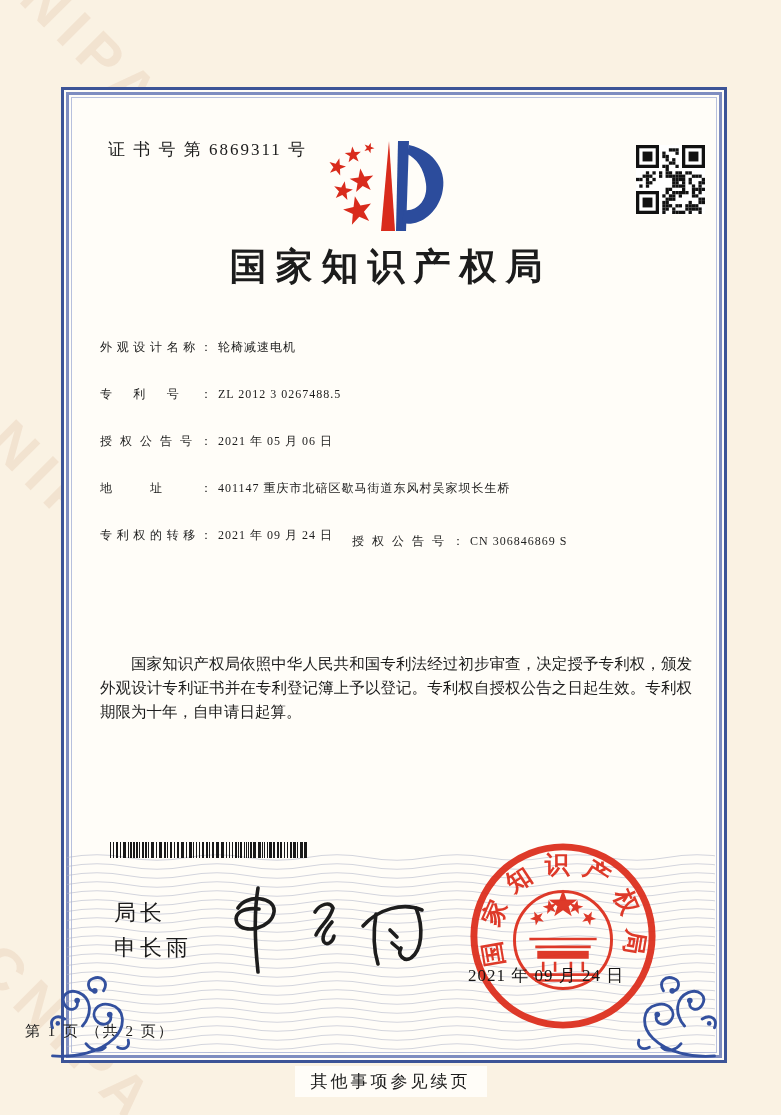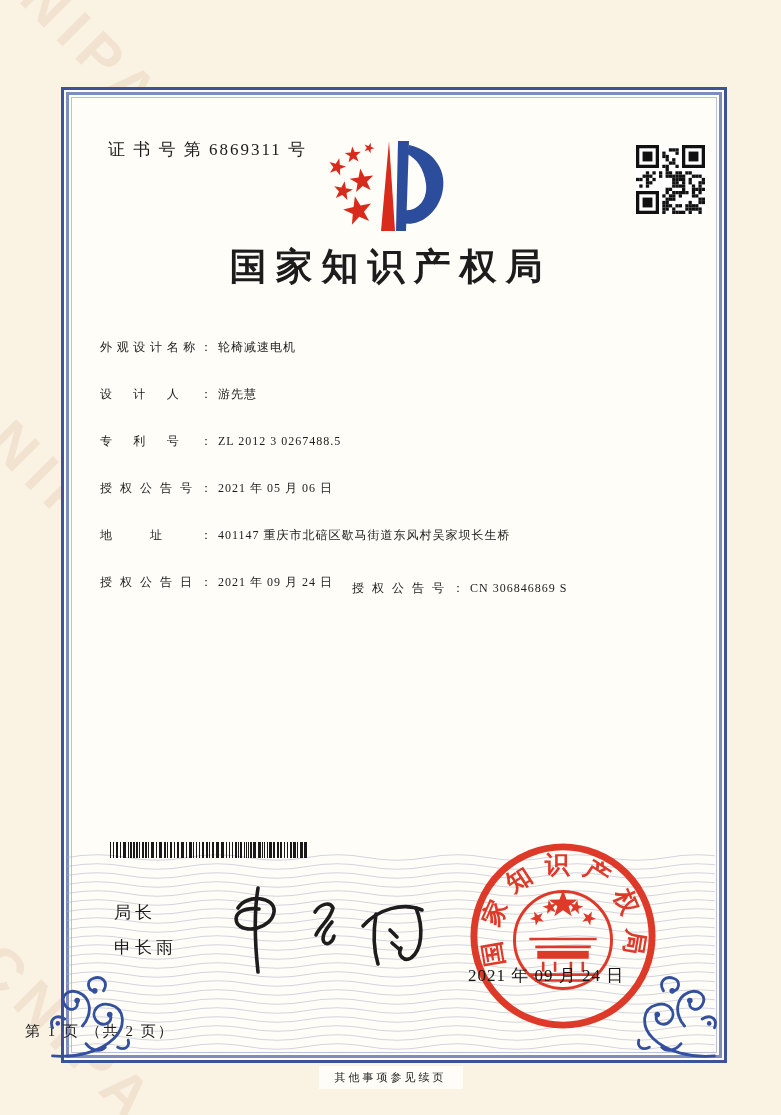--- a/index.html
+++ b/index.html
@@ -34,37 +34,37 @@
   .grant-no-pair{position:absolute;left:252px;top:6px;}
   .grant-row{position:relative;}
 
   .paras{position:absolute;left:100px;top:652px;width:592px;font-size:15.5px;
     line-height:24px;text-align:justify;}
   .paras p{margin:0;text-indent:2em;}
 
   .barcode{position:absolute;left:110px;top:842px;width:200px;height:16px;}
 
   .signer{position:absolute;left:114px;top:895px;
-    font-family:"Liberation Sans","DejaVu Sans",sans-serif;font-size:17px;
+    font-family:"Liberation Sans","DejaVu Sans",sans-serif;font-size:22px;
     letter-spacing:4px;line-height:35px;}
   .signature{position:absolute;left:218px;top:878px;width:215px;height:100px;}
 
   .seal{position:absolute;left:464px;top:837px;width:198px;height:198px;opacity:.94;}
   .seal-date{position:absolute;left:468px;top:964px;width:200px;font-size:17px;
     letter-spacing:1px;color:#151515;z-index:5;}
 
   .orn{position:absolute;width:92px;height:88px;z-index:3;}
   .orn.bl{left:47px;top:975px;transform:scaleX(-1);}
   .orn.br{left:628px;top:975px;}
 
   .page-no{position:absolute;left:0;top:1022px;width:781px;text-align:left;
     font-size:15px;letter-spacing:2px;padding-left:25px;}
   .note{position:absolute;left:0;top:1066px;width:781px;text-align:center;}
   .note span{display:inline-block;background:#fffdf8;padding:4px 16px;
-    font-size:11px;letter-spacing:3px;}
+    font-size:17px;letter-spacing:3px;}
 </style>
 </head>
 <body>
 
 <div id="page">
 
   <div class="watermark" style="left:-38px;top:-4px;">CNIPA</div>
   <div class="watermark" style="left:-70px;top:440px;">CNIPA</div>
   <div class="watermark" style="left:-45px;top:1000px;">CNIPA</div>
   <div class="watermark inner" style="left:462px;top:320px;">CNIPA</div>
@@ -234,40 +234,38 @@
       <rect x="57" y="60" width="3" height="3" fill="#111"></rect>
     </svg>
 
   <div class="title">国家知识产权局</div>
 
   <div class="fields">
     <div class="frow">
       <span class="flabel">外观设计名称：</span><span class="fvalue">轮椅减速电机</span>
     </div>
     <div class="frow">
-      <span class="flabel">设计人：</span><span class="fvalue">游先慧</span>
-    </div>
-    <div class="frow">
       <span class="flabel">专利号：</span><span class="fvalue">ZL 2012 3 0267488.5</span>
     </div>
     <div class="frow">
       <span class="flabel">授权公告号：</span><span class="fvalue">2021 年 05 月 06 日</span>
     </div>
     <div class="frow">
       <span class="flabel">地址：</span><span class="fvalue">401147 重庆市北碚区歇马街道东风村吴家坝长生桥</span>
     </div>
     <div class="frow grant-row">
-      <span class="flabel">授权公告日：</span><span class="fvalue">2021 年 09 月 24 日</span>
+      <span class="flabel">专利权的转移：</span><span class="fvalue">2021 年 09 月 24 日</span>
       <span class="grant-no-pair">
         <span class="flabel">授权公告号：</span><span class="fvalue">CN 306846869 S</span>
       </span>
     </div>
   </div>
 
   <div class="paras">
+    <p>国家知识产权局依照中华人民共和国专利法经过初步审查，决定授予专利权，颁发外观设计专利证书并在专利登记簿上予以登记。专利权自授权公告之日起生效。专利权期限为十年，自申请日起算。</p>
   </div>
 
   <svg class="barcode" id="barcode-svg" viewBox="0 0 200 16" preserveAspectRatio="none">
       <rect x="0" y="0" width="1" height="16" fill="#191919"></rect>
       <rect x="3" y="0" width="1" height="16" fill="#191919"></rect>
       <rect x="6" y="0" width="2" height="16" fill="#191919"></rect>
       <rect x="10" y="0" width="1" height="16" fill="#191919"></rect>
       <rect x="13" y="0" width="3" height="16" fill="#191919"></rect>
       <rect x="18" y="0" width="1" height="16" fill="#191919"></rect>
       <rect x="20" y="0" width="2" height="16" fill="#191919"></rect>

